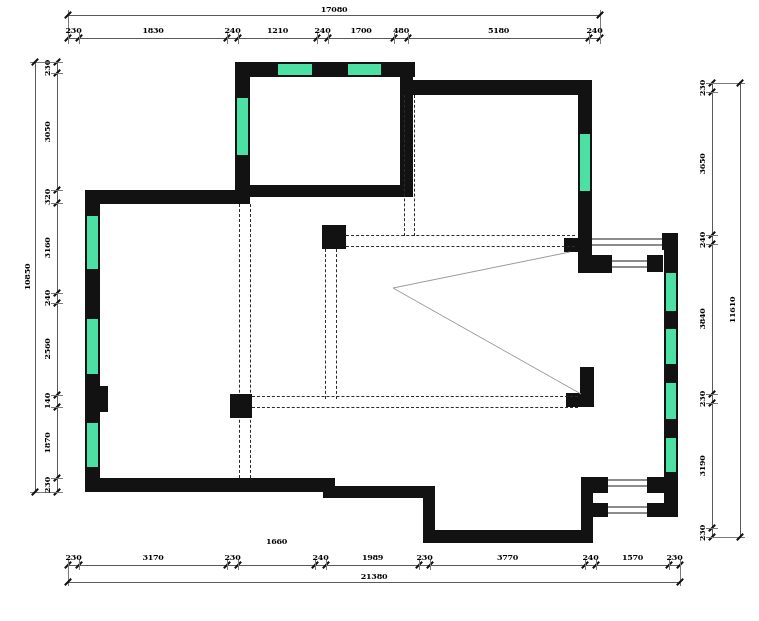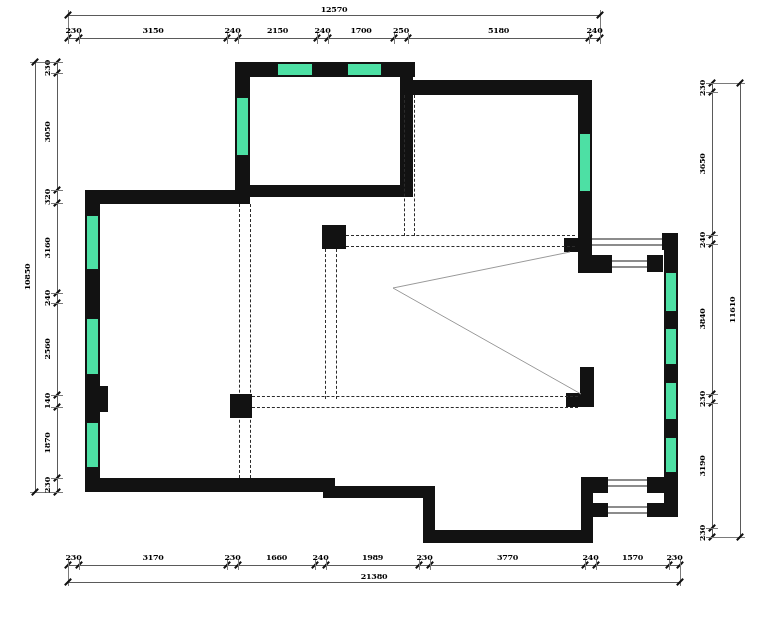--- a/index.html
+++ b/index.html
@@ -110,21 +110,21 @@
 
     <div class="stubv" style="left:68px;top:10px;height:34px"></div>
     <div class="stubv" style="left:600px;top:10px;height:34px"></div>
     <div class="stubv" style="left:68px;top:559px;height:27px"></div>
     <div class="stubv" style="left:680px;top:559px;height:27px"></div>
     <div class="stubh" style="left:30px;top:62px;width:32px"></div>
     <div class="stubh" style="left:30px;top:492px;width:32px"></div>
     <div class="stubh" style="left:707px;top:83px;width:38px"></div>
     <div class="stubh" style="left:707px;top:537px;width:38px"></div>
 
-    <div class="dim-label" style="left:334px;top:9px">12570</div>
+    <div class="dim-label" style="left:334px;top:9px">17080</div>
     <div class="dim-label" style="left:374px;top:576px">21380</div>
     <div class="dim-label rot" style="left:27px;top:277px">10850</div>
     <div class="dim-label rot" style="left:732px;top:310px">11610</div>
 
     <div id="dims-generated">
         <div class="tick" style="left: 68px; top: 38px;"></div>
         <div class="stubv" style="left: 68px; top: 33px; height: 11px;"></div>
         <div class="tick" style="left: 79px; top: 38px;"></div>
         <div class="stubv" style="left: 79px; top: 33px; height: 11px;"></div>
         <div class="tick" style="left: 227px; top: 38px;"></div>
@@ -139,26 +139,26 @@
         <div class="stubv" style="left: 394px; top: 33px; height: 11px;"></div>
         <div class="tick" style="left: 408px; top: 38px;"></div>
         <div class="stubv" style="left: 408px; top: 33px; height: 11px;"></div>
         <div class="tick" style="left: 589px; top: 38px;"></div>
         <div class="stubv" style="left: 589px; top: 33px; height: 11px;"></div>
         <div class="tick" style="left: 600px; top: 38px;"></div>
         <div class="stubv" style="left: 600px; top: 33px; height: 11px;"></div>
         <div class="tick" style="left: 68px; top: 15px;"></div>
         <div class="tick" style="left: 600px; top: 15px;"></div>
         <div class="dim-label" style="left: 73.5px; top: 30px;">230</div>
-        <div class="dim-label" style="left: 153px; top: 30px;">3150</div>
+        <div class="dim-label" style="left: 153px; top: 30px;">1830</div>
         <div class="dim-label" style="left: 232.5px; top: 30px;">240</div>
-        <div class="dim-label" style="left: 277.5px; top: 30px;">2150</div>
+        <div class="dim-label" style="left: 277.5px; top: 30px;">1210</div>
         <div class="dim-label" style="left: 322.5px; top: 30px;">240</div>
         <div class="dim-label" style="left: 361px; top: 30px;">1700</div>
-        <div class="dim-label" style="left: 401px; top: 30px;">250</div>
+        <div class="dim-label" style="left: 401px; top: 30px;">480</div>
         <div class="dim-label" style="left: 498.5px; top: 30px;">5180</div>
         <div class="dim-label" style="left: 594.5px; top: 30px;">240</div>
         <div class="tick" style="left: 68px; top: 565px;"></div>
         <div class="stubv" style="left: 68px; top: 559px; height: 11px;"></div>
         <div class="tick" style="left: 79px; top: 565px;"></div>
         <div class="stubv" style="left: 79px; top: 559px; height: 11px;"></div>
         <div class="tick" style="left: 227px; top: 565px;"></div>
         <div class="stubv" style="left: 227px; top: 559px; height: 11px;"></div>
         <div class="tick" style="left: 238px; top: 565px;"></div>
         <div class="stubv" style="left: 238px; top: 559px; height: 11px;"></div>
@@ -176,21 +176,21 @@
         <div class="stubv" style="left: 596px; top: 559px; height: 11px;"></div>
         <div class="tick" style="left: 669px; top: 565px;"></div>
         <div class="stubv" style="left: 669px; top: 559px; height: 11px;"></div>
         <div class="tick" style="left: 680px; top: 565px;"></div>
         <div class="stubv" style="left: 680px; top: 559px; height: 11px;"></div>
         <div class="tick" style="left: 68px; top: 582px;"></div>
         <div class="tick" style="left: 680px; top: 582px;"></div>
         <div class="dim-label" style="left: 73.5px; top: 557px;">230</div>
         <div class="dim-label" style="left: 153px; top: 557px;">3170</div>
         <div class="dim-label" style="left: 232.5px; top: 557px;">230</div>
-        <div class="dim-label" style="left: 276.5px; top: 557px;">1660</div>
+        <div class="dim-label" style="left: 276.5px; top: 541px;">1660</div>
         <div class="dim-label" style="left: 320.5px; top: 557px;">240</div>
         <div class="dim-label" style="left: 372.5px; top: 557px;">1989</div>
         <div class="dim-label" style="left: 424.5px; top: 557px;">230</div>
         <div class="dim-label" style="left: 507.5px; top: 557px;">3770</div>
         <div class="dim-label" style="left: 590.5px; top: 557px;">240</div>
         <div class="dim-label" style="left: 632.5px; top: 557px;">1570</div>
         <div class="dim-label" style="left: 674.5px; top: 557px;">230</div>
         <div class="tick" style="left: 57px; top: 62px;"></div>
         <div class="stubh" style="left: 51px; top: 62px; width: 12px;"></div>
         <div class="tick" style="left: 57px; top: 73px;"></div>

